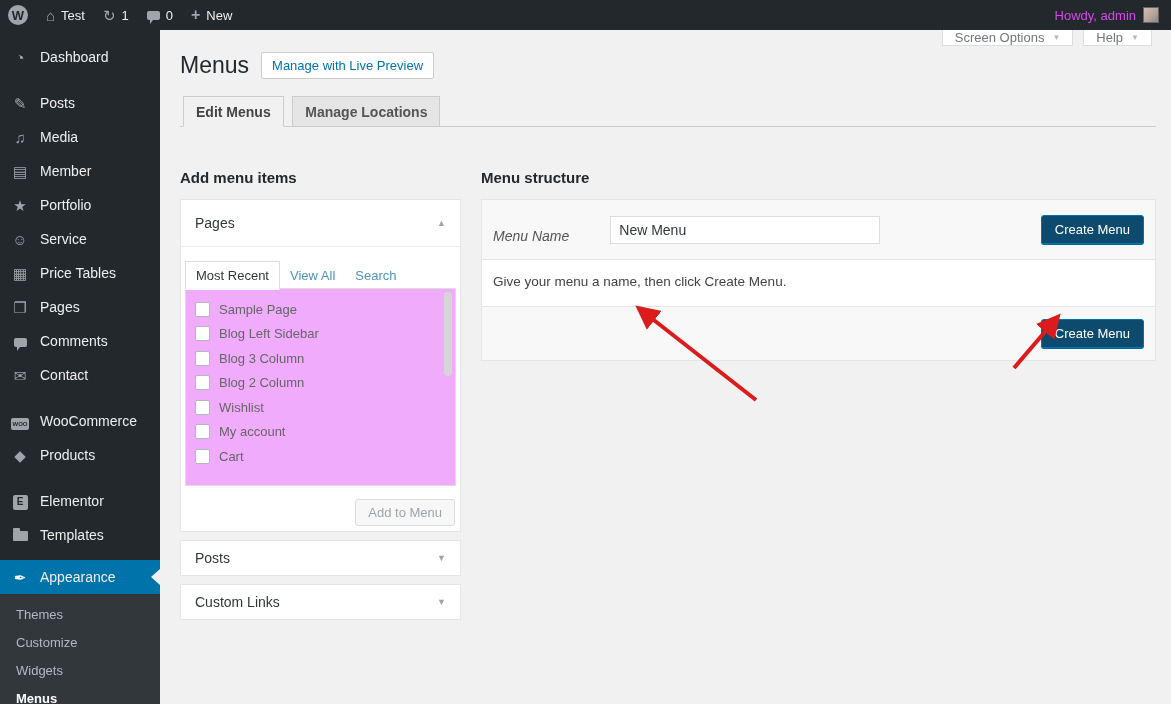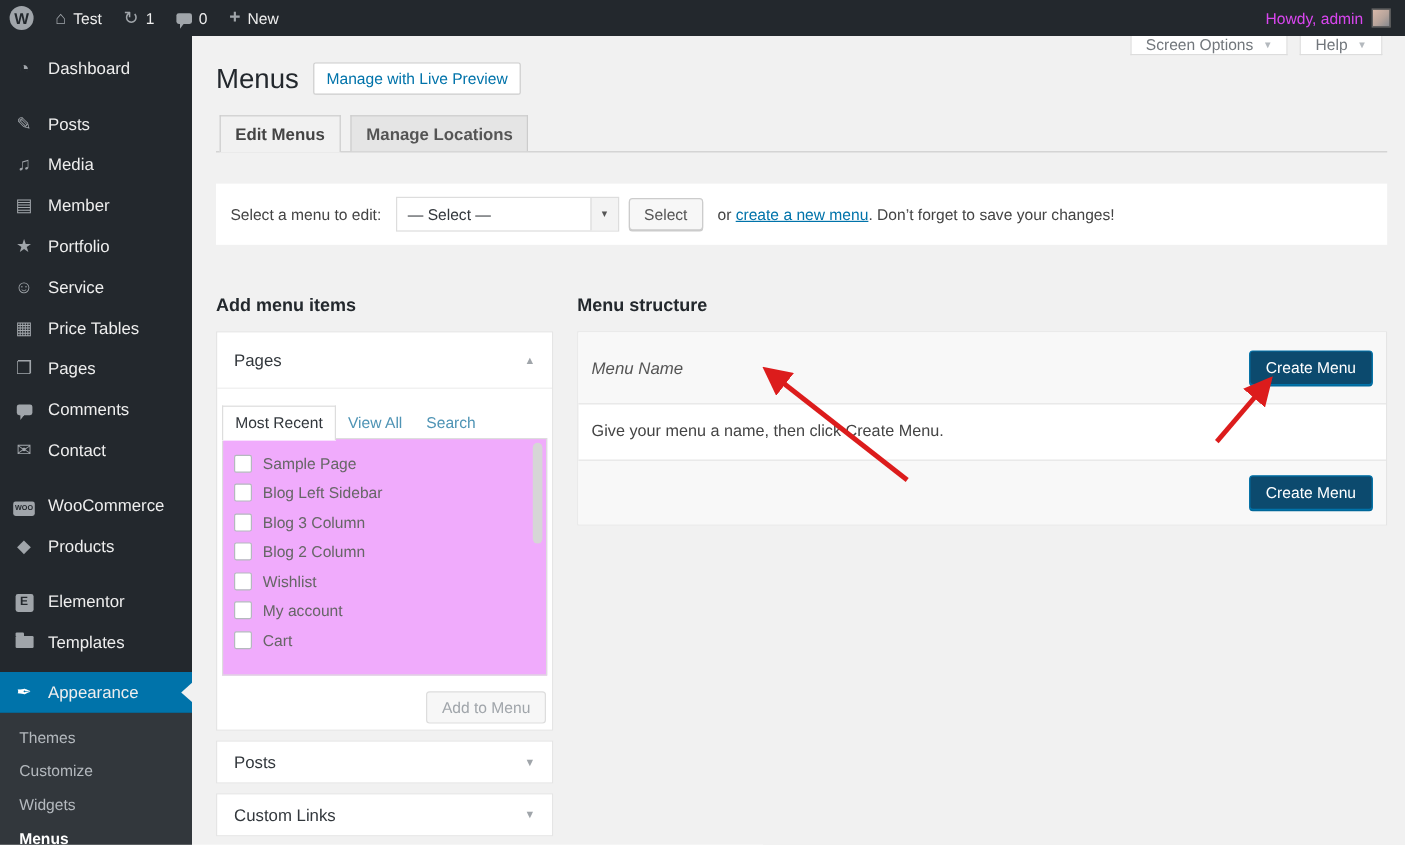--- a/index.html
+++ b/index.html
@@ -78,21 +78,21 @@
   .cb { width:15px; height:15px; border:1px solid #b4b9be; background:#fff; border-radius:2px; flex:none; }
   .chk-label { color:#666; font-size:13px; }
   .scroll-thumb { position:absolute; right:3px; top:3px; width:8px; height:84px; background:#d6d6d6; border-radius:4px; }
   .add-to-menu-row { text-align:right; padding:13px 1px 1px; }
   .button-disabled { background:#f7f7f7; border:1px solid #ddd; box-shadow:none; color:#a0a5aa; cursor:default; }
 
   .closed-panel { margin-top:8px; background:#fff; border:1px solid #e5e5e5; height:36px; display:flex; align-items:center; justify-content:space-between; padding:0 14px; font-size:14px; color:#32373c; cursor:pointer; }
   .closed-panel .arr { font-size:9px; color:#a0a5aa; }
 
   .menu-edit { background:#fff; border:1px solid #e5e5e5; }
-  .nav-menu-header { background:#f8f8f8; border-bottom:1px solid #e5e5e5; padding:15px 11px; display:flex; align-items:center;gap:26px; }
+  .nav-menu-header { background:#f8f8f8; border-bottom:1px solid #e5e5e5; padding:15px 11px; display:flex; align-items:flex-end;gap:26px; }
   .menu-name-label { font-style:italic; font-size:14px; color:#555; margin-right:15px; }
   .menu-name-input { width:270px; height:28px; border:1px solid #ddd; background:#fff; padding:0 8px; font-size:14px; color:#32373c; font-family:inherit; }
   .btn-primary { margin-left:auto; background:#0c4a6e; border:1px solid #0073aa; box-shadow:0 1px 0 #006799; color:#fff; font-size:13px; border-radius:3px; padding:6px 13px; cursor:pointer; }
   .menu-body { padding:14px 11px 17px; font-size:13.5px; color:#444; }
   .major-actions { background:#f8f8f8; border-top:1px solid #e5e5e5; padding:12px 11px; display:flex; }
 
   .arrows { position:absolute; inset:0; z-index:50; pointer-events:none; }
 </style>
 </head>
 <body>
@@ -218,32 +218,20 @@
       <div class="title-row">
         <h1 class="page-title">Menus</h1>
         <button class="page-title-action">Manage with Live Preview</button>
       </div>
 
       <div class="nav-tab-wrapper">
         <span class="nav-tab nav-tab-active">Edit Menus</span>
         <span class="nav-tab">Manage Locations</span>
       </div>
 
-      <div class="manage-menus">
-        <span>Select a menu to edit:</span>
-        <span class="fake-select">
-          <span class="val">— Select —</span>
-          <span class="dd">▾</span>
-        </span>
-        <button class="button">Select</button>
-        <span style="margin-left:4px;">
-          <span>or</span>
-          <span class="link">create a new menu</span><span>. Don’t forget to save your changes!</span>
-        </span>
-      </div>
 
       <div class="cols">
 
         <div class="col-left">
           <div class="col-h">Add menu items</div>
 
           <div class="panel">
             <div class="panel-head">
               <span>Pages</span>
               <span class="arr">▲</span>
@@ -301,20 +289,21 @@
             <span class="arr">▼</span>
           </div>
         </div>
 
         <div class="col-right">
           <div class="col-h">Menu structure</div>
 
           <div class="menu-edit">
             <div class="nav-menu-header">
               <span class="menu-name-label">Menu Name</span>
+              <input class="menu-name-input" type="text" value="New Menu" style="">
               <button class="btn-primary">Create Menu</button>
             </div>
             <div class="menu-body">Give your menu a name, then click Create Menu.</div>
             <div class="major-actions">
               <button class="btn-primary">Create Menu</button>
             </div>
           </div>
         </div>
 
       </div>

